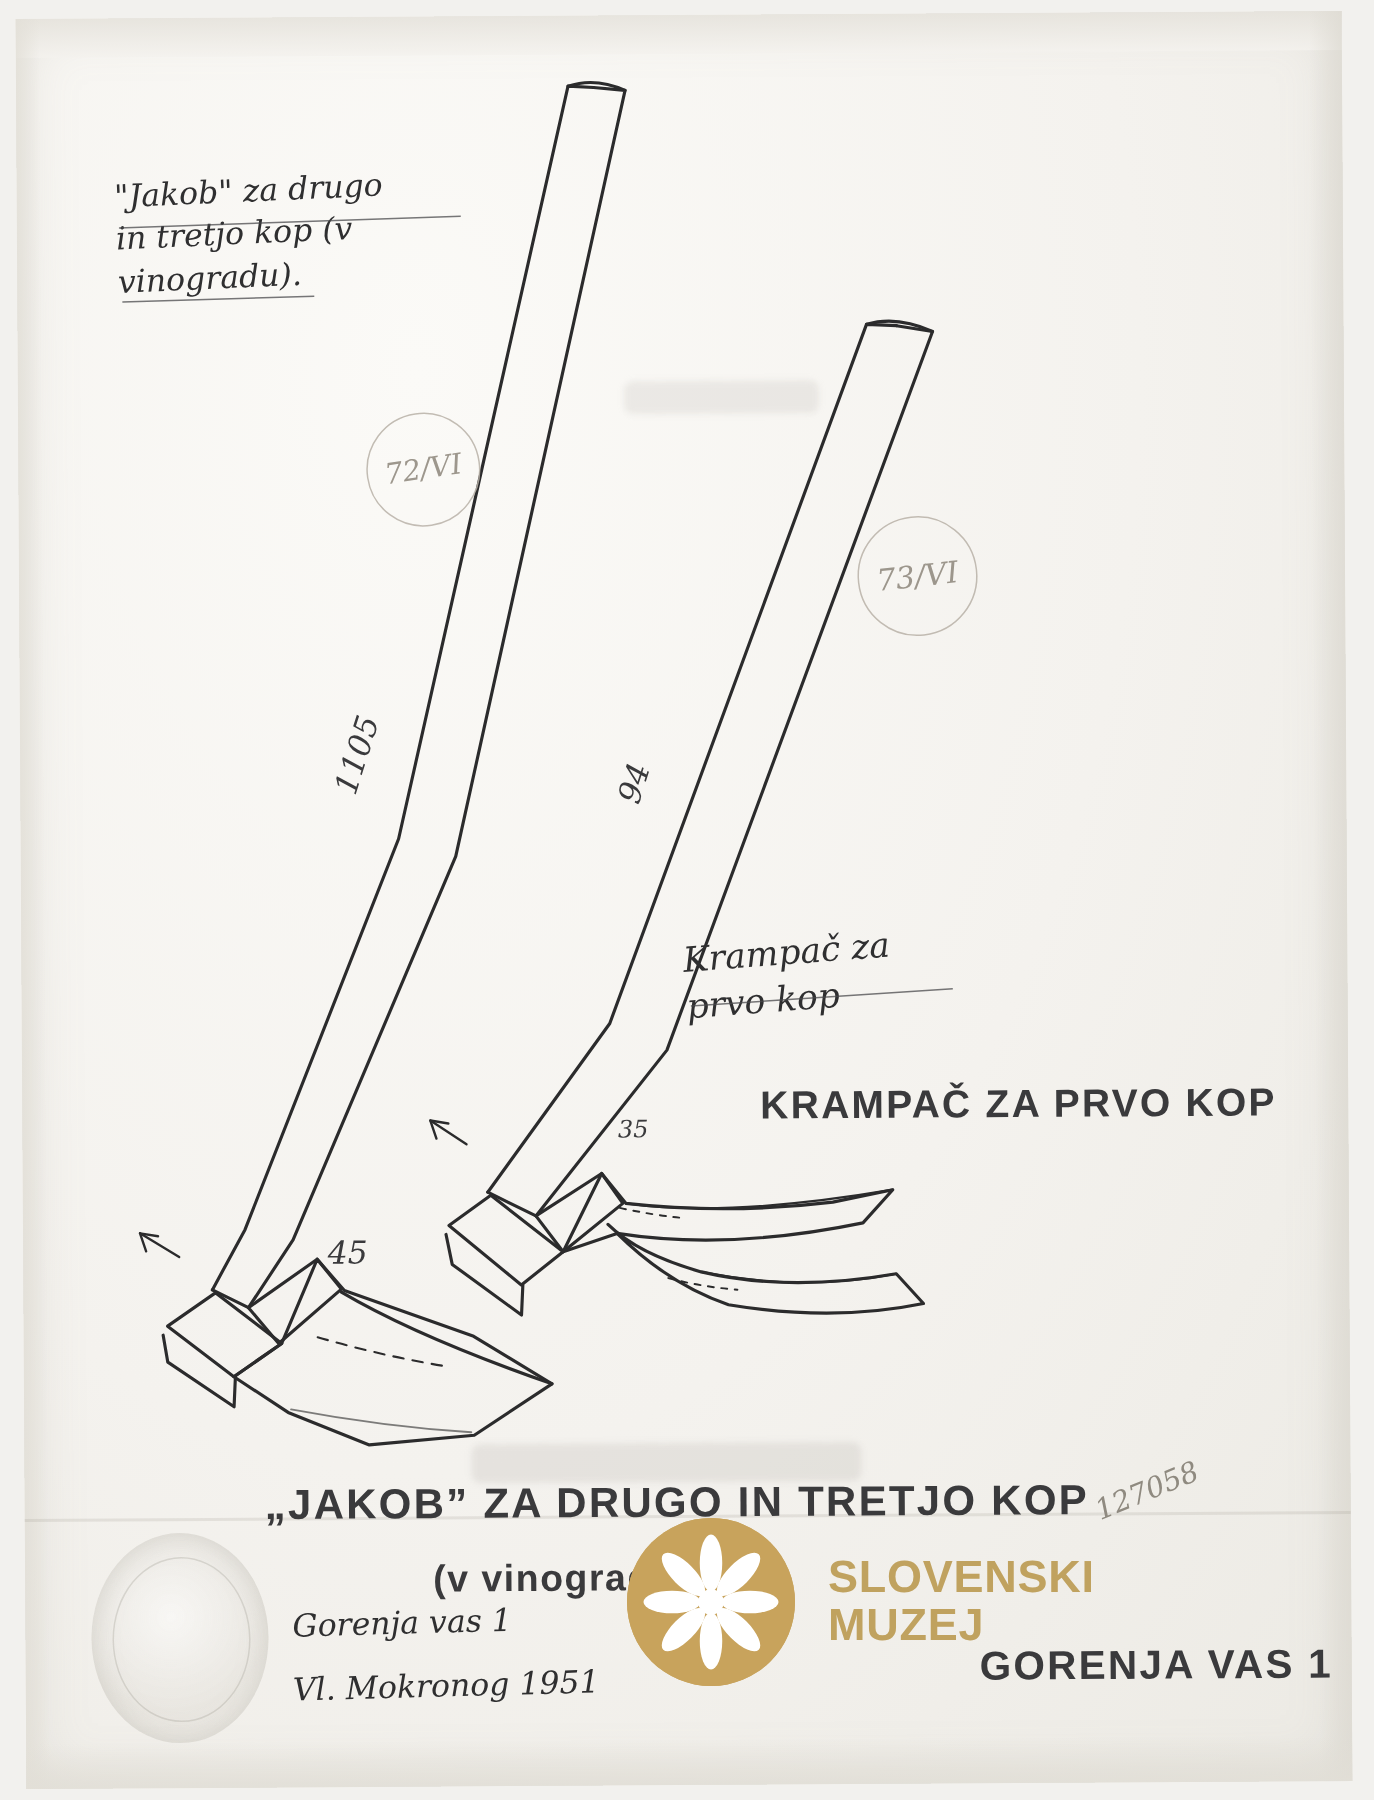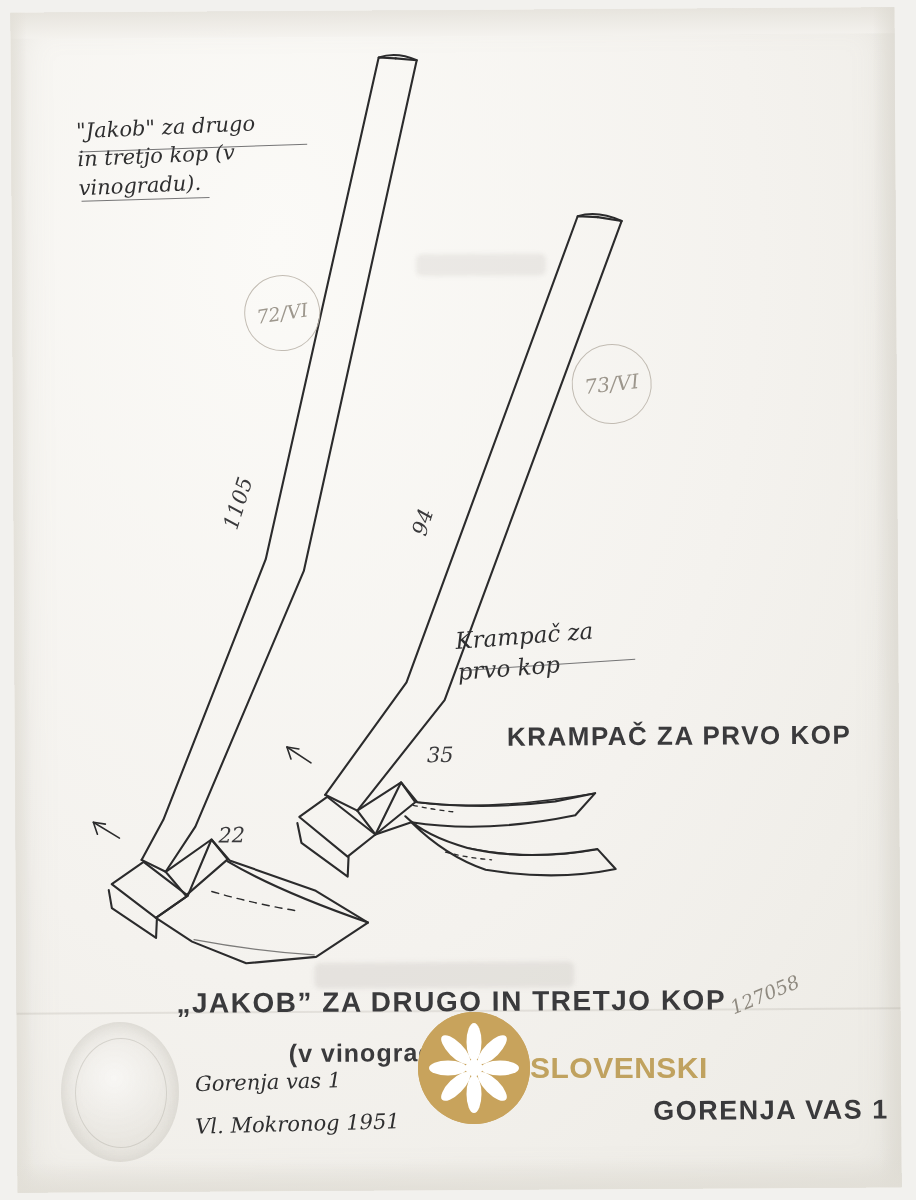--- a/index.html
+++ b/index.html
@@ -127,20 +127,21 @@
     border-radius: 50%;
   }
 
   
   .watermark {
     position: absolute;
     left: 418px;
     top: 1012px;
     display: flex;
     align-items: center;
+    gap: 22px;
   }
   .wm-mark {
     width: 112px;
     height: 112px;
     border-radius: 50%;
     background: #c8a35c;
     position: relative;
     flex: 0 0 auto;
   }
   .wm-text {
@@ -224,22 +225,22 @@
     <div class="hand" style="position:absolute; left:442px; top:608px; width:230px; font-size:23px; transform:rotate(-4deg);">Krampač za
 prvo kop</div>
     <div class="underline" style="left:446px; top:655px; width:175px; transform:rotate(-3.4deg);"></div>
 
     <div class="hand" style="position:absolute; left:178px; top:1057px; font-size:21px; transform:rotate(-1.2deg);">Gorenja vas 1</div>
 
     <div class="hand" style="position:absolute; left:178px; top:1099px; font-size:21px; transform:rotate(-1.2deg);">Vl. Mokronog 1951</div>
 
     <div class="num" style="left:198px; top:480px; font-size:21px; transform:rotate(-72deg);">1105</div>
     <div class="num" style="left:396px; top:500px; font-size:21px; transform:rotate(-72deg);">94</div>
-    <div class="num" style="left:203px; top:812px; font-size:21px;">22</div>
-    <div class="num" style="left:412px; top:733px; font-size:21px;">35</div>
+    <div class="num" style="left:203px; top:812px; font-size:21px;">45</div>
+    <div class="num" style="left:397px; top:733px; font-size:16px;">35</div>
 
     <div class="stamp" style="left:232px; top:264px; width:74px; height:74px; font-size:19px; transform:rotate(-8deg);">72/VI</div>
     <div class="stamp" style="left:559px; top:335px; width:78px; height:78px; font-size:20px; transform:rotate(-6deg);">73/VI</div>
 
     <div class="printed" style="position:absolute; left:492px; top:712px; font-size:26px;">KRAMPAČ ZA PRVO KOP</div>
 
     <div class="printed" style="position:absolute; left:160px; top:976px; font-size:28px;">„JAKOB” ZA DRUGO IN TRETJO KOP</div>
 
     <div class="printed" style="position:absolute; left:272px; top:1028px; font-size:25px; letter-spacing:1px;">(v vinogradu)</div>
 
@@ -285,15 +286,16 @@
             <g transform="rotate(315)">
                 <ellipse cx="0" cy="-26" rx="7.5" ry="19"></ellipse>
               </g>
             <circle cx="0" cy="0" r="8.5"></circle>
           </g>
         </g>
       </svg>
     </div>
     <div class="wm-text">
       <div>SLOVENSKI</div>
+      <div>MUZEJ</div>
     </div>
   </div>
 </div>
 
 </body></html>

